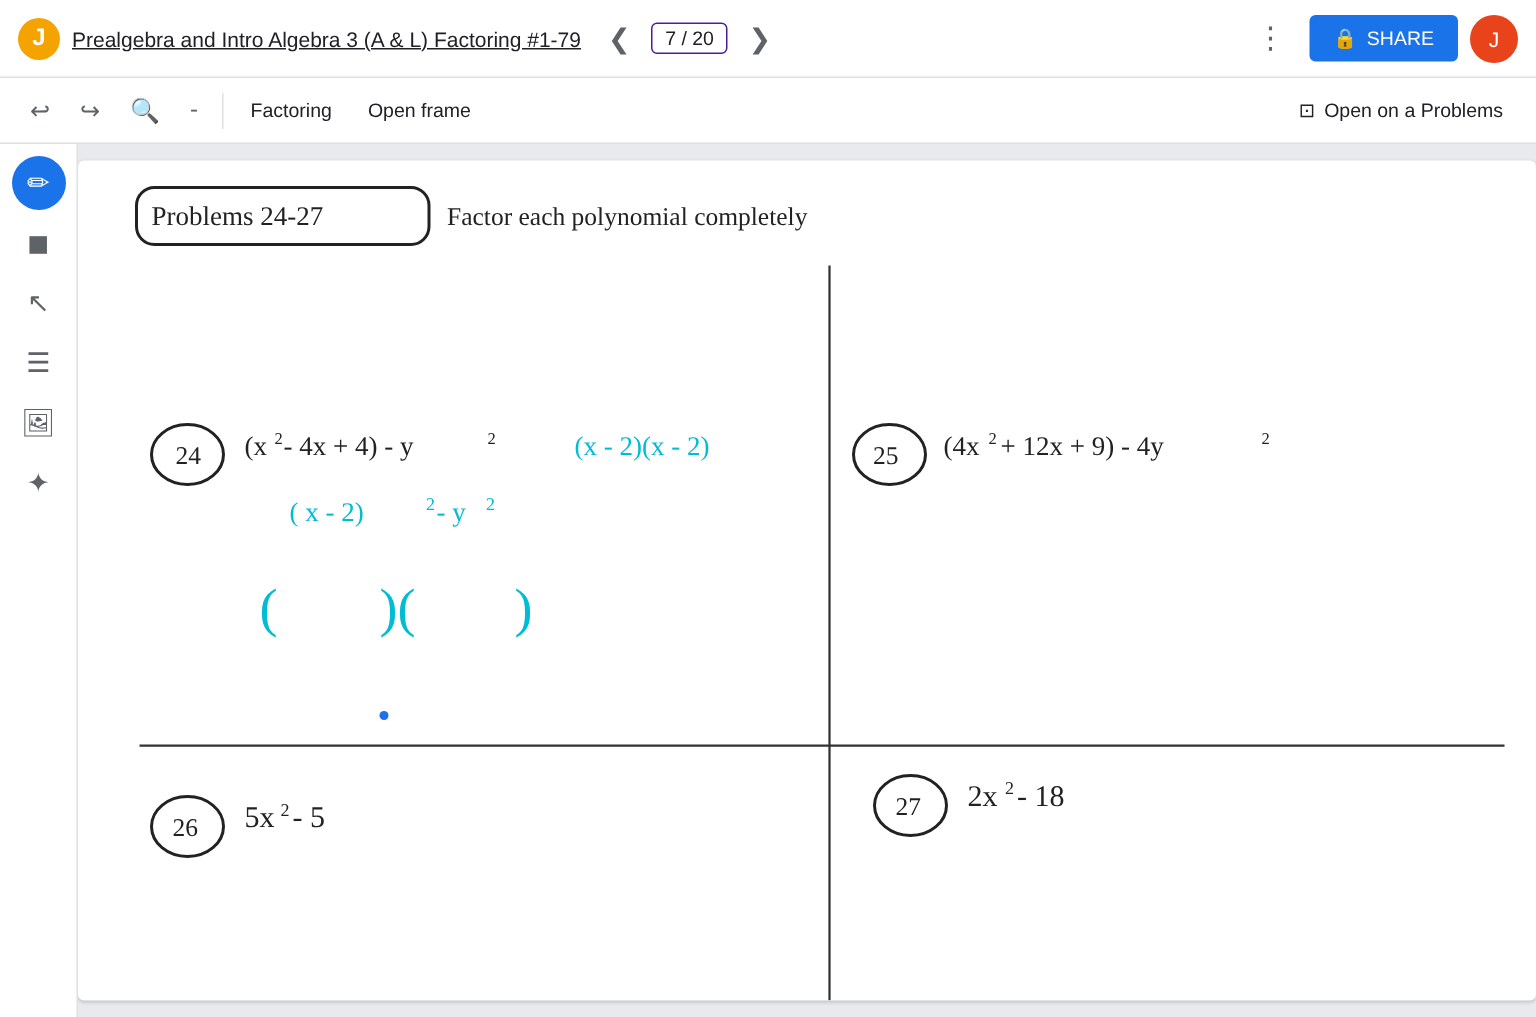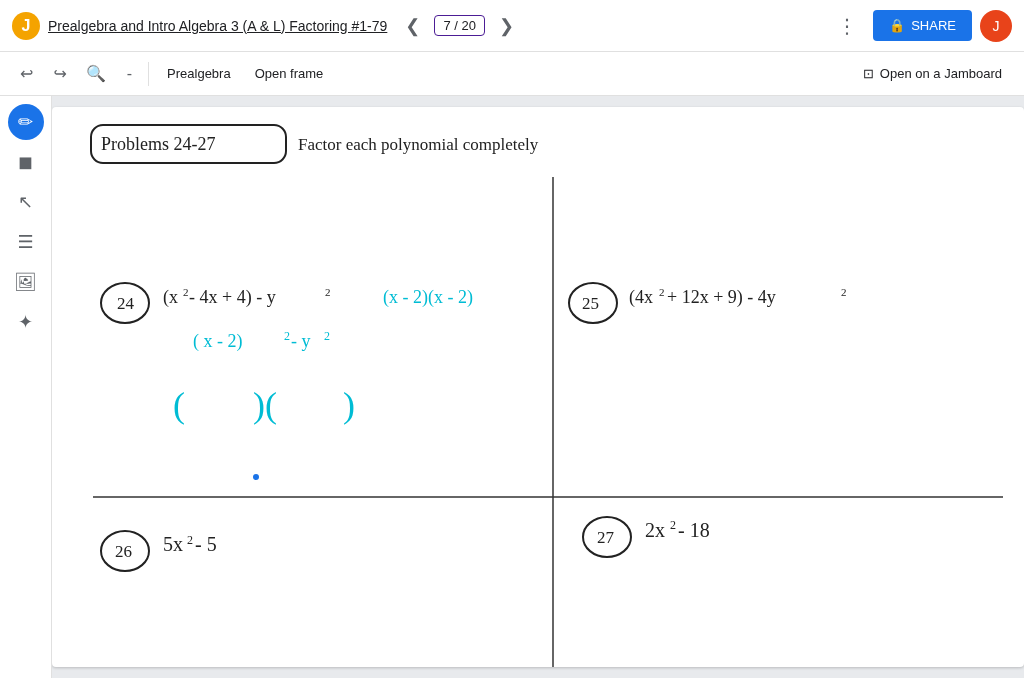--- a/index.html
+++ b/index.html
@@ -183,26 +183,26 @@
 </div>
 
 <div id="toolbar">
   <button class="toolbar-btn">↩</button>
   <button class="toolbar-btn">↪</button>
   <button class="toolbar-btn">🔍</button>
   <button class="toolbar-btn">
     <span>-</span>
   </button>
   <div id="toolbar-divider"></div>
-  <button id="background-btn">Prealgebra</button>
+  <button id="background-btn">Factoring</button>
   <button id="clear-frame-btn">Open frame</button>
   <div id="toolbar-right-spacer"></div>
   <button id="open-jamboard-btn">
     <span>⊡</span>
-    <span>Open on a Jamboard</span>
+    <span>Open on a Problems</span>
   </button>
 </div>
 
 <div id="main">
 
   <div id="left-panel">
     <button class="tool-btn active" title="Pen">
       <span>✏</span>
     </button>
     <button class="tool-btn" title="Eraser">

